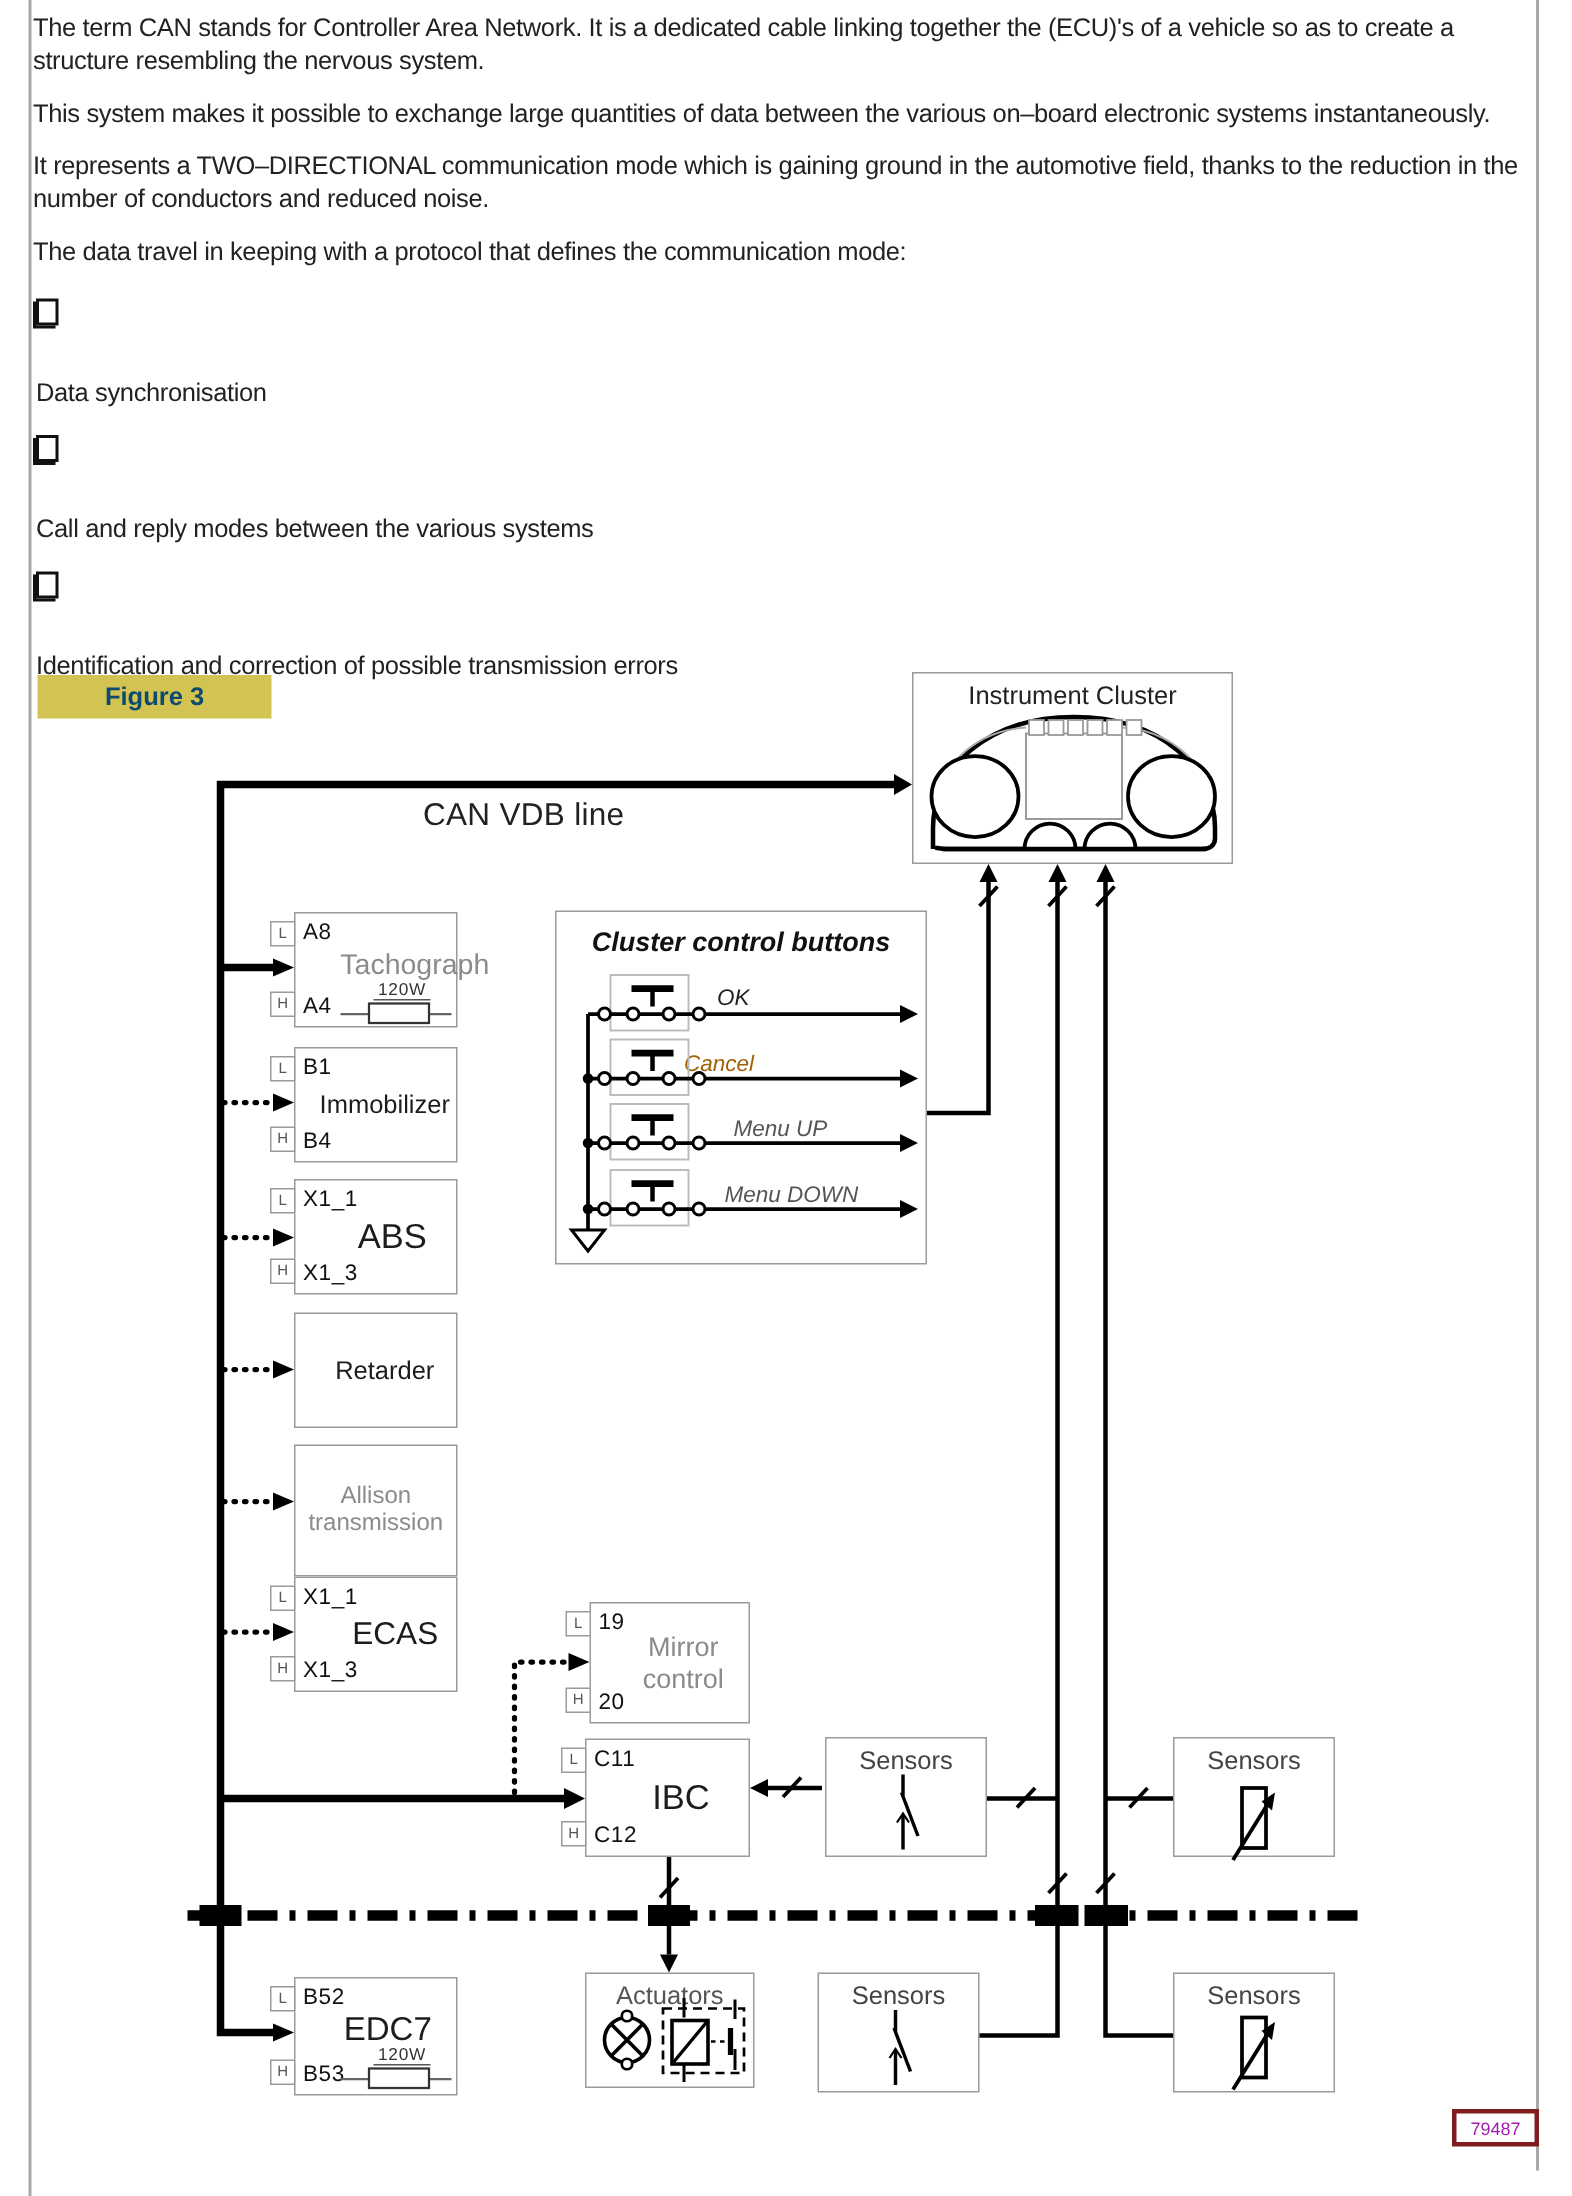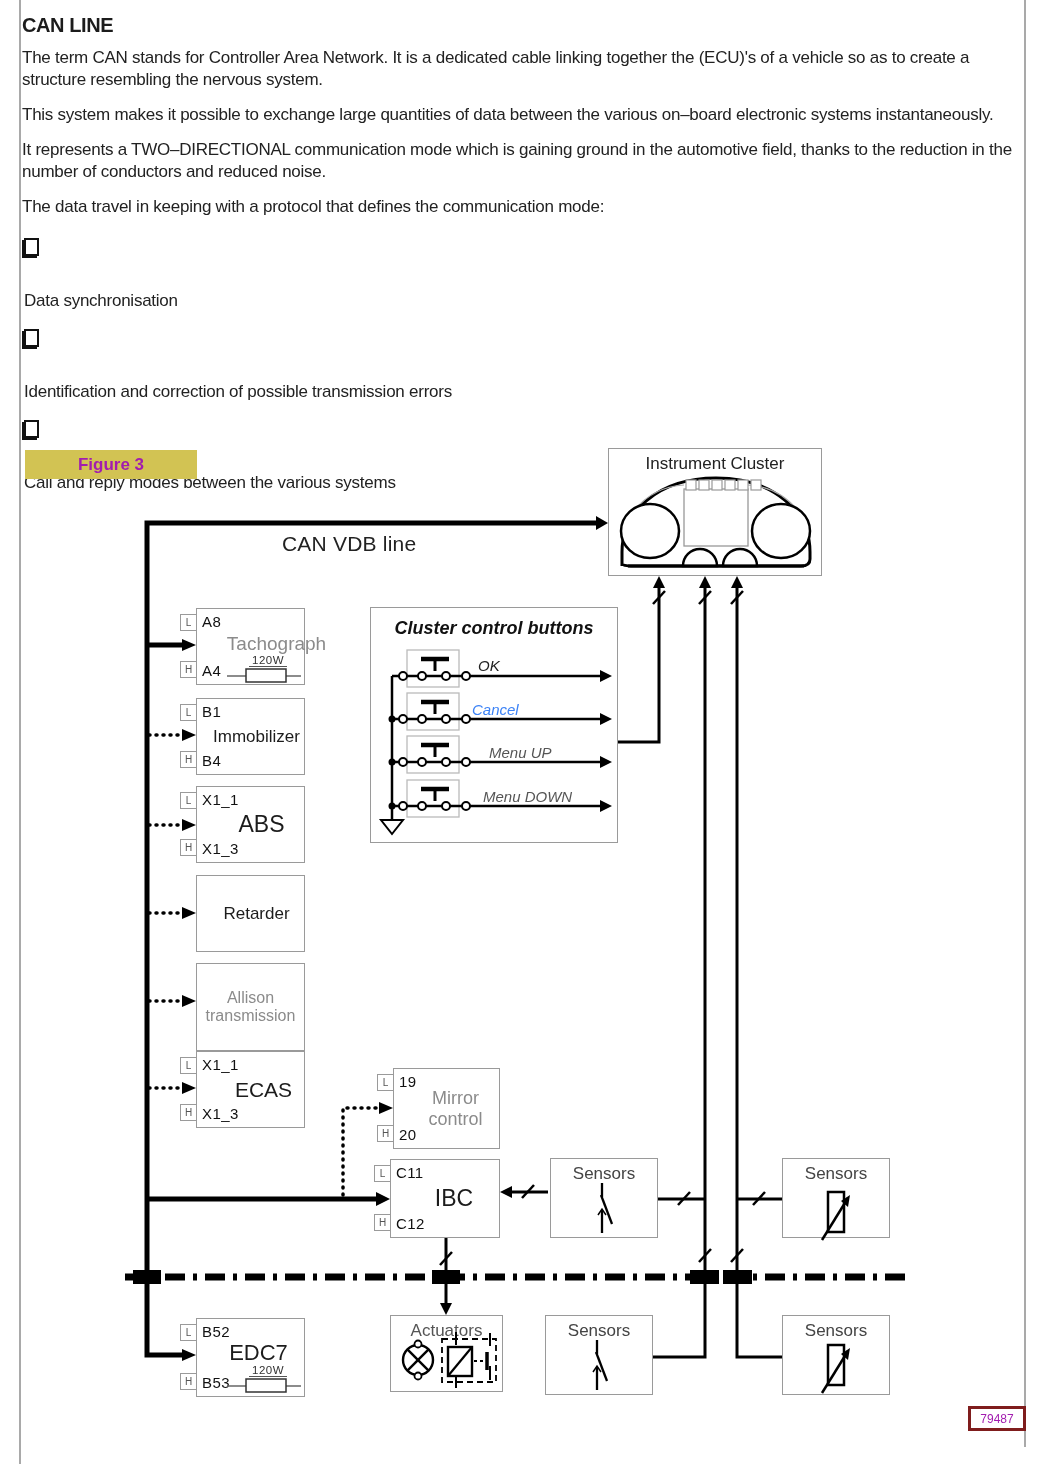--- a/index.html
+++ b/index.html
@@ -8,22 +8,22 @@
   .vborder{position:absolute;top:0;width:2px;background:#a9a9a9;}
   
   .text-block{position:absolute;left:22px;top:8px;width:1004px;}
   .doc-title{font-size:20px;font-weight:800;letter-spacing:-0.4px;margin:6px 0 10px 0;}
   .para{font-size:17px;line-height:22px;letter-spacing:-0.25px;margin:0 0 13px 0;color:#222;}
   .bullet{display:flex;align-items:flex-start;gap:35px;margin:0 0 16px 2px;flex-direction:column;}
   .bullet-icon{flex:0 0 auto;width:11px;height:14px;margin-top:2px;border:2px solid #111;
                box-shadow:-2px 2px 0 0 #111;background:#fff;}
   .bullet-text{font-size:17px;letter-spacing:-0.25px;color:#222;}
   
-  .figure-label{position:absolute;left:25px;top:450px;width:172px;height:29px;background:#d2c353;
-                display:flex;align-items:center;justify-content:center;font-size:17px;font-weight:600;color:#a21caf;}
+  .figure-label{position:absolute;left:25px;top:450px;width:156px;height:29px;background:#d2c353;
+                display:flex;align-items:center;justify-content:center;font-size:17px;font-weight:600;color:#0c4a6e;}
   
   .box{position:absolute;border:1px solid #9a9a9a;background:#fff;z-index:2;box-sizing:border-box;}
   .box-title{position:absolute;left:0;right:0;top:5px;text-align:center;font-size:17px;color:#222;}
   .ecu-label{position:absolute;inset:0;display:flex;align-items:center;justify-content:center;
              flex-direction:column;line-height:1.12;}
   .lbl-gray{color:#8b8b8b;}
   .tab{position:absolute;left:-17px;width:15px;height:15px;border:1px solid #9a9a9a;background:#fff;
        font-size:10px;color:#555;text-align:center;line-height:15px;}
   .tab-top{top:5px;}  .tab-bot{bottom:6px;}
   .pin{position:absolute;left:5px;font-size:15px;color:#111;letter-spacing:0.4px;}
@@ -38,51 +38,50 @@
 </style>
 </head>
 <body>
 
 <div class="page">
 
   <div class="vborder" style="left:19px;height:1464px;"></div>
   <div class="vborder" style="left:1024px;height:1447px;"></div>
 
   <div class="text-block">
-    <h1 class="doc-title">CAN LINE</h1>
     <p class="para">The term CAN stands for Controller Area Network. It is a dedicated cable linking together the (ECU)'s of a vehicle so as to create a structure resembling the nervous system.</p>
     <p class="para">This system makes it possible to exchange large quantities of data between the various on–board electronic systems instantaneously.</p>
     <p class="para">It represents a TWO–DIRECTIONAL communication mode which is gaining ground in the automotive field, thanks to the reduction in the number of conductors and reduced noise.</p>
     <p class="para" style="margin-bottom:18px;">The data travel in keeping with a protocol that defines the communication mode:</p>
     <div class="bullet">
       <span class="bullet-icon"></span>
       <span class="bullet-text">Data synchronisation</span>
     </div>
     <div class="bullet">
       <span class="bullet-icon"></span>
-      <span class="bullet-text">Identification and correction of possible transmission errors</span>
+      <span class="bullet-text">Call and reply modes between the various systems</span>
     </div>
     <div class="bullet">
       <span class="bullet-icon"></span>
-      <span class="bullet-text">Call and reply modes between the various systems</span>
+      <span class="bullet-text">Identification and correction of possible transmission errors</span>
     </div>
   </div>
 
   <div class="figure-label">Figure 3</div>
 
   <div class="can-label">CAN VDB line</div>
 
   <div class="box" style="left:608px;top:448px;width:214px;height:128px;">
     <div class="box-title">Instrument Cluster</div>
   </div>
 
   <div class="box" style="left:370px;top:607px;width:248px;height:236px;">
     <div class="box-title" style="top:10px;font-weight:700;font-style:italic;font-size:18px;color:#111;">Cluster control buttons</div>
     <span class="btn-label" style="left:107px;top:49px;color:#222;">OK</span>
-    <span class="btn-label" style="left:101px;top:93px;color:#3b82f6;">Cancel</span>
+    <span class="btn-label" style="left:85px;top:93px;color:#a16207;">Cancel</span>
     <span class="btn-label" style="left:118px;top:136px;color:#555;">Menu UP</span>
     <span class="btn-label" style="left:112px;top:180px;color:#555;">Menu DOWN</span>
   </div>
 
   <div class="box" style="left:196px;top:608px;width:109px;height:77px;">
     <span class="tab tab-top">L</span>
     <span class="tab tab-bot">H</span>
     <span class="pin pin-top">A8</span>
     <span class="pin pin-bot">A4</span>
     <div class="ecu-label lbl-gray" style="font-size:19px;padding-left:8px;margin-top:-6px;margin-left:44px;">Tachograph</div>

